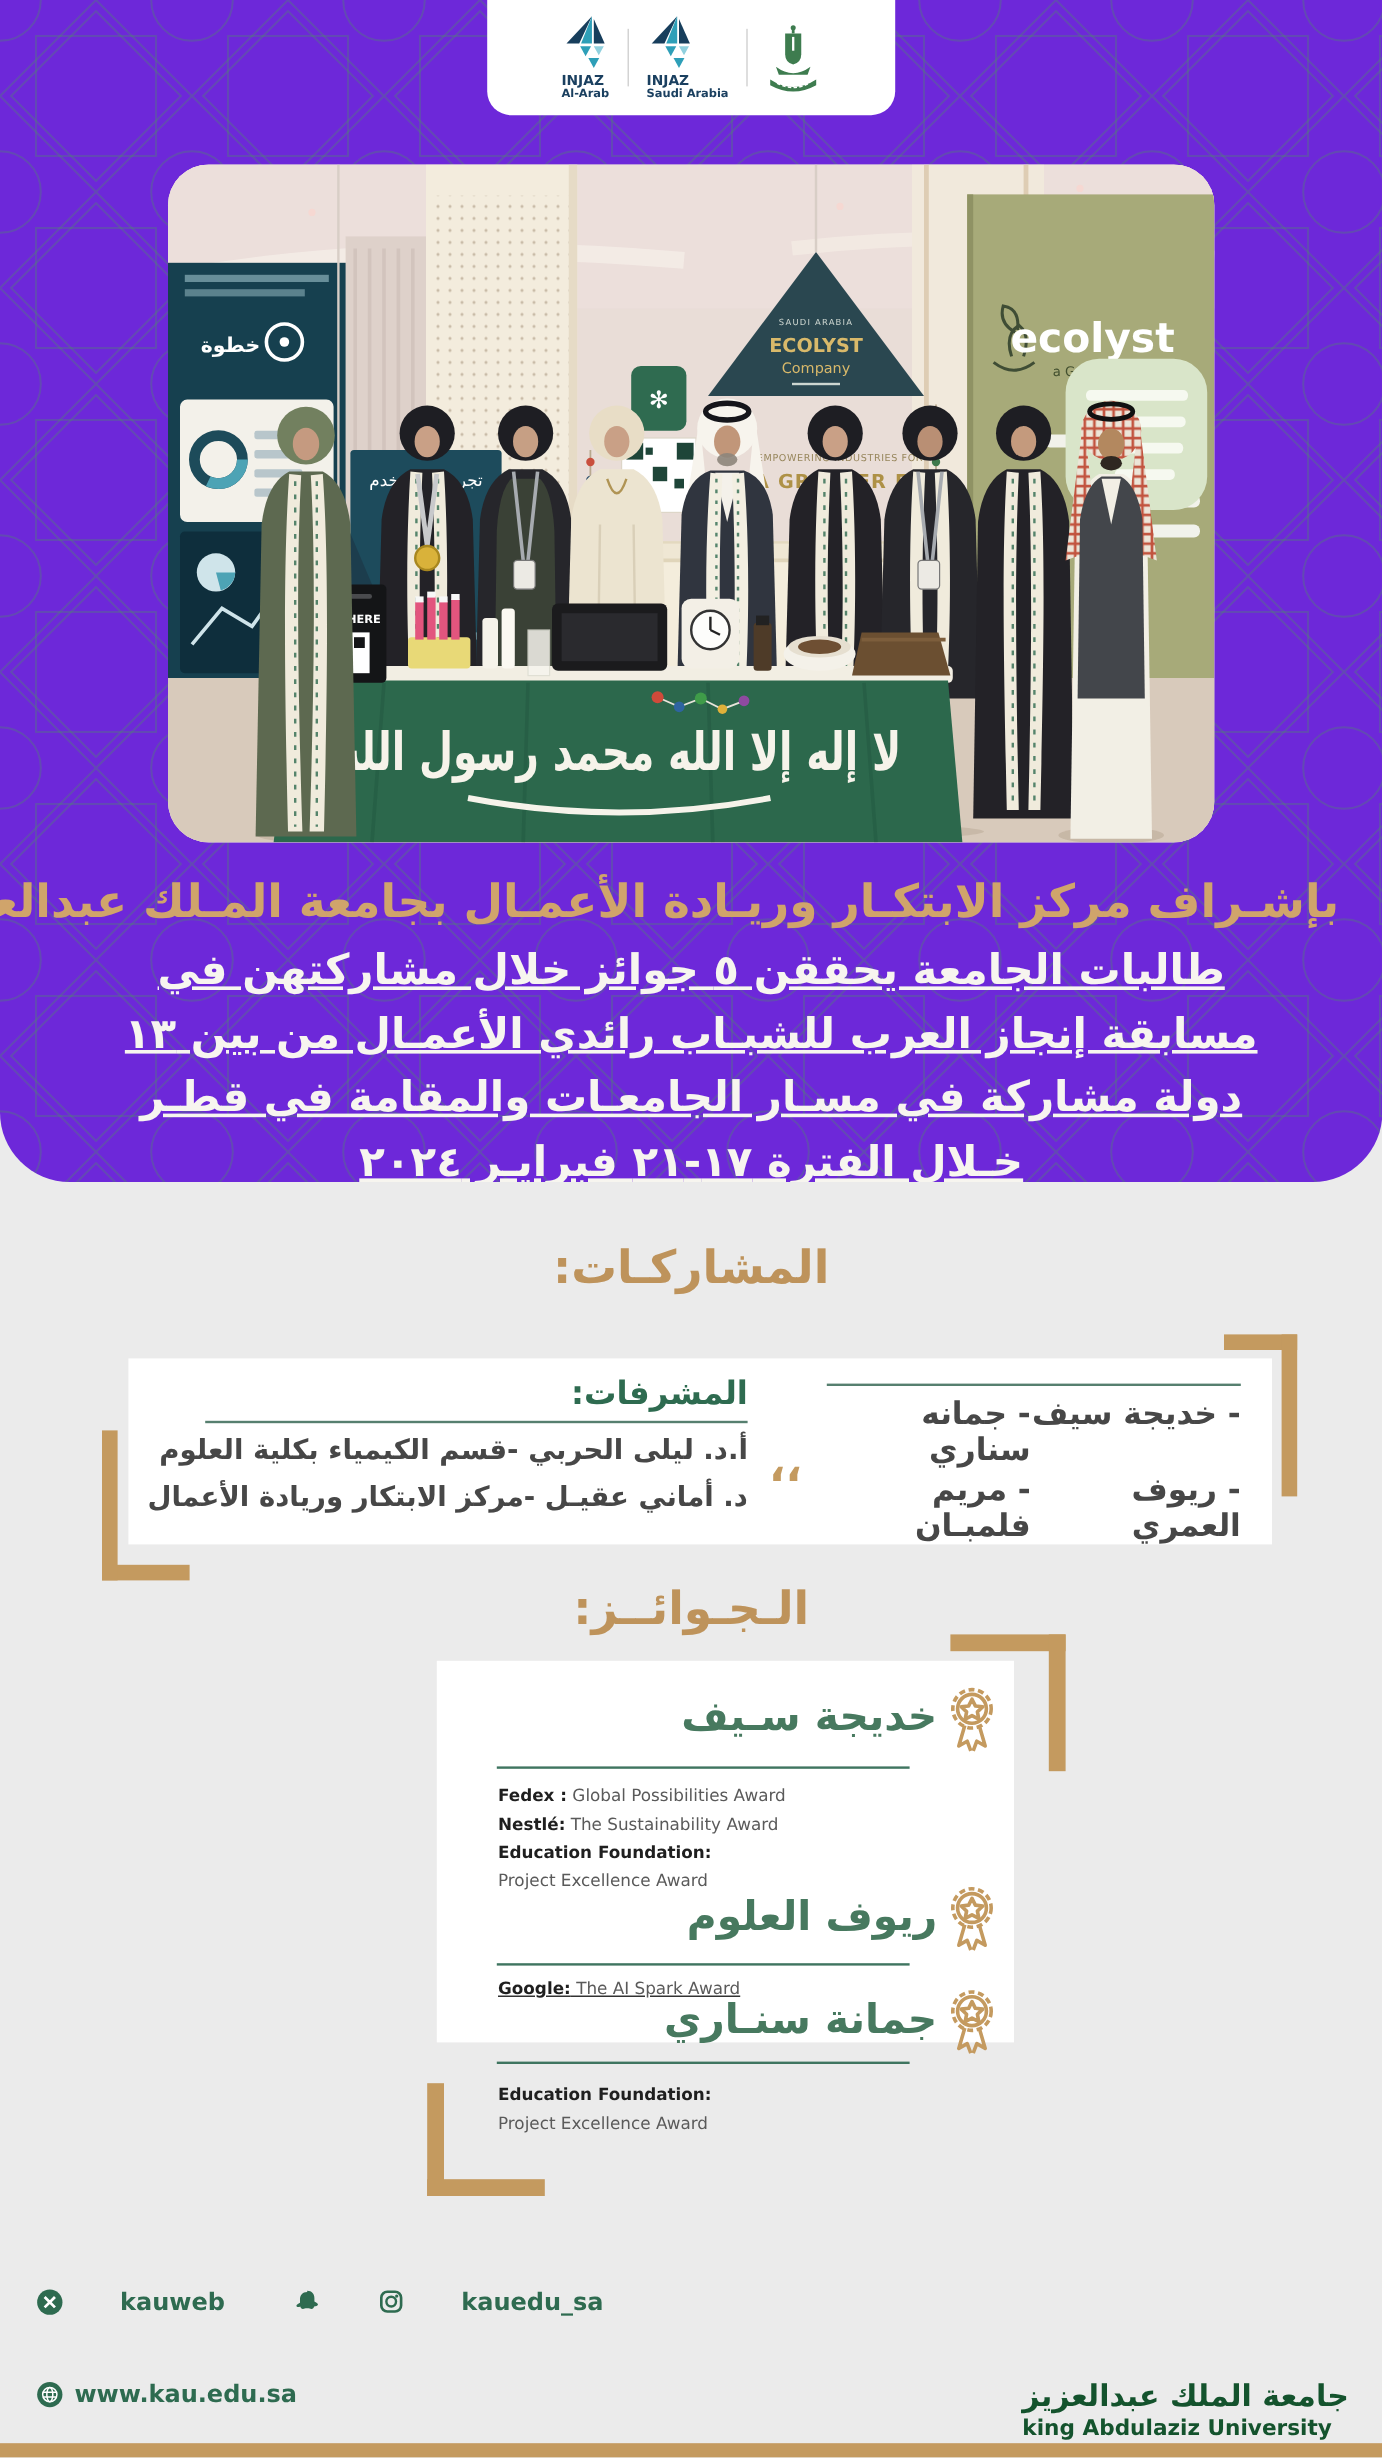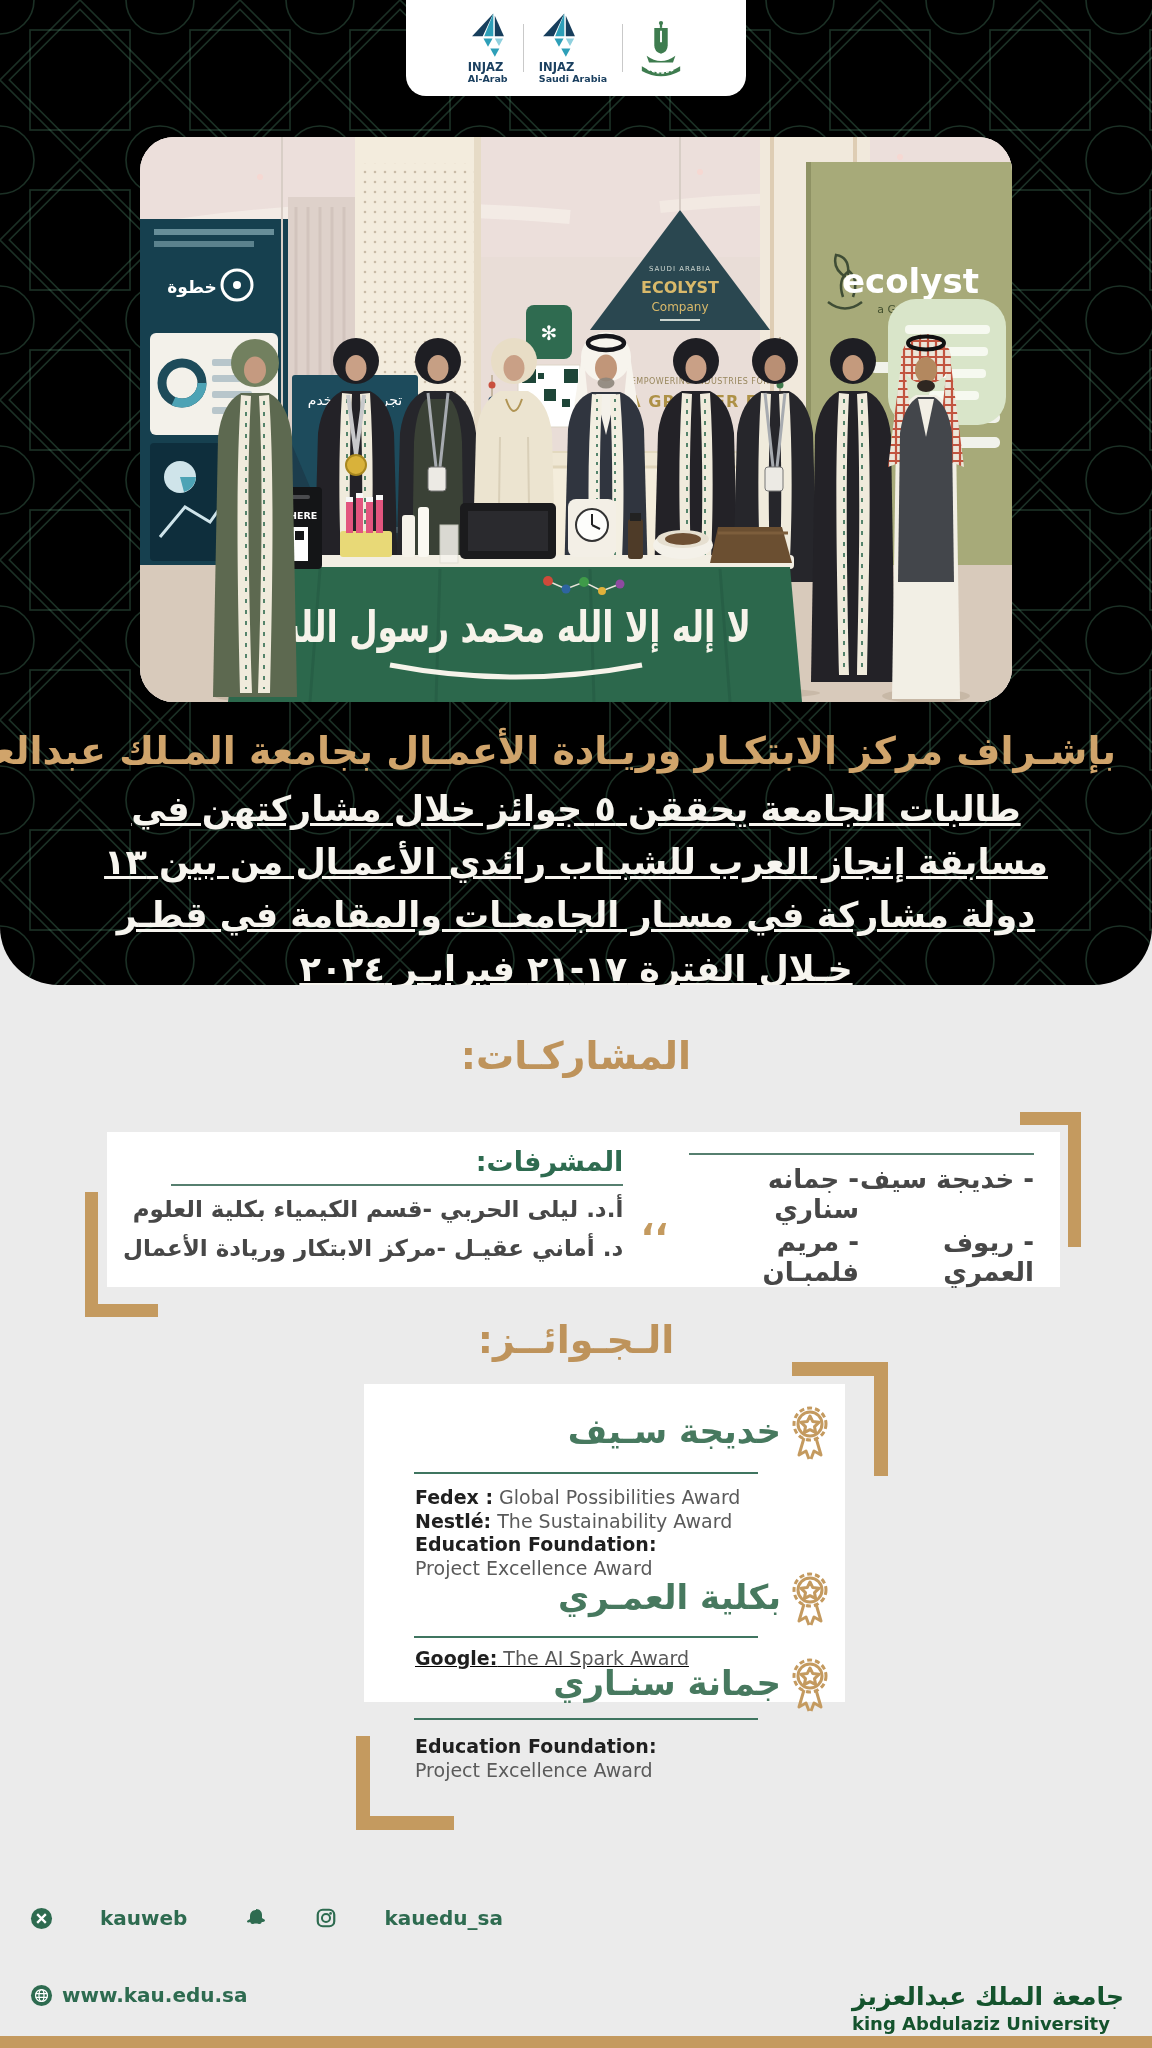--- a/index.html
+++ b/index.html
@@ -3,21 +3,21 @@
 <meta charset="utf-8">
 <style>
   html,body{margin:0;padding:0;}
   body{
     width:1152px;height:2048px;position:relative;overflow:hidden;
     background:#EBEBEB;
     font-family:"DejaVu Sans",sans-serif;
   }
   
   .green-panel{position:absolute;left:0;top:0;width:1152px;height:985px;
-    background:#000000;border-radius:0 0 58px 58px;overflow:hidden;}
+    background:#6d28d9;border-radius:0 0 58px 58px;overflow:hidden;}
   .pattern-svg{position:absolute;left:0;top:0;}
   .logo-bar{position:absolute;left:406px;top:0;width:340px;height:96px;background:#FFFFFF;
     border-radius:0 0 20px 20px;display:flex;align-items:center;justify-content:center;gap:15px;z-index:3;}
   .brand{display:flex;flex-direction:column;align-items:flex-start;}
   .brand-name{font-size:11.5px;font-weight:bold;color:#1B4060;line-height:1.08;margin-top:2px;}
   .brand-sub{font-size:9.5px;font-weight:bold;color:#1B4060;line-height:1.08;}
   .logo-divider{width:1px;height:48px;background:#C9C9C9;}
   .photo-frame{position:absolute;left:140px;top:137px;width:872px;height:565px;border-radius:34px;
     overflow:hidden;z-index:2;background:#E9DEDB;}
   .kicker{position:absolute;top:729px;left:0;width:1116px;text-align:center;direction:rtl;
@@ -47,21 +47,21 @@
     font-size:26px;font-weight:600;color:#474747;}
   .quote{width:66px;text-align:center;font-size:36px;font-weight:bold;color:#C49A5F;padding-top:56px;}
   .supervisors{flex:1;}
   .supervisors .pcol-rule{width:452px;}
   .sup-line{font-size:23px;font-weight:600;color:#474747;margin-top:8px;white-space:nowrap;line-height:1.35;}
   
   #awards-card{left:364px;top:1384px;width:481px;height:318px;}
   .award-row{position:absolute;right:8px;display:flex;direction:rtl;align-items:center;gap:2px;}
   .award-name{font-size:34px;font-weight:bold;color:#47795F;white-space:nowrap;padding-left:6px;}
   .award-rule{position:absolute;left:50px;width:344px;height:2px;background:#3F7560;}
-  .award-lines{position:absolute;left:51px;font-size:19px;line-height:23.5px;text-align:left;white-space:nowrap;}
+  .award-lines{position:absolute;left:51px;font-size:14px;line-height:23.5px;text-align:left;white-space:nowrap;}
   .award-lines .b{font-weight:bold;color:#1F1F1F;}
   .award-lines .r{color:#5A5A5A;}
   #aw-row-0{top:18px;}  #aw-rule-0{top:88px;}  #aw-lines-0{top:102px;}
   #aw-row-1{top:184px;} #aw-rule-1{top:252px;} #aw-lines-1{top:263px;text-decoration:underline;}
   #aw-row-2{top:270px;} #aw-rule-2{top:334px;} #aw-lines-2{top:351px;}
   
   .footer-row{position:absolute;display:flex;align-items:center;gap:9px;color:#2E6B50;font-weight:bold;font-size:20px;}
   #footer-row-1{left:30px;top:1983px;}
   #footer-row-2{left:30px;top:1906px;gap:47px;}
   .sn-shift{margin-left:10px;}
@@ -476,21 +476,21 @@
   <div class="award-row" id="aw-row-1">
     <svg width="54" height="58" viewBox="0 0 54 58">
       <g stroke="#C49A5F" stroke-width="3" fill="none" stroke-linejoin="round">
         <circle cx="27" cy="22" r="16" stroke-dasharray="5 3"></circle>
         <circle cx="27" cy="22" r="12"></circle>
         <polygon points="27,14 29.8,19.6 36,20.3 31.5,24.6 32.7,30.7 27,27.7 21.3,30.7 22.5,24.6 18,20.3 24.2,19.6"></polygon>
         <path d="M21 36 L16 53 L23 49 L26 57"></path>
         <path d="M33 36 L38 53 L31 49 L28 57"></path>
       </g>
     </svg>
-    <span class="award-name">بكلية العمـري</span>
+    <span class="award-name">ريوف العلوم</span>
   </div>
   <div class="award-rule" id="aw-rule-1"></div>
   <div class="award-lines" id="aw-lines-1">
     <div><span class="b">Google:</span><span class="r"> The AI Spark Award</span></div>
   </div>
 
   <div class="award-row" id="aw-row-2">
     <svg width="54" height="58" viewBox="0 0 54 58">
       <g stroke="#C49A5F" stroke-width="3" fill="none" stroke-linejoin="round">
         <circle cx="27" cy="22" r="16" stroke-dasharray="5 3"></circle>

